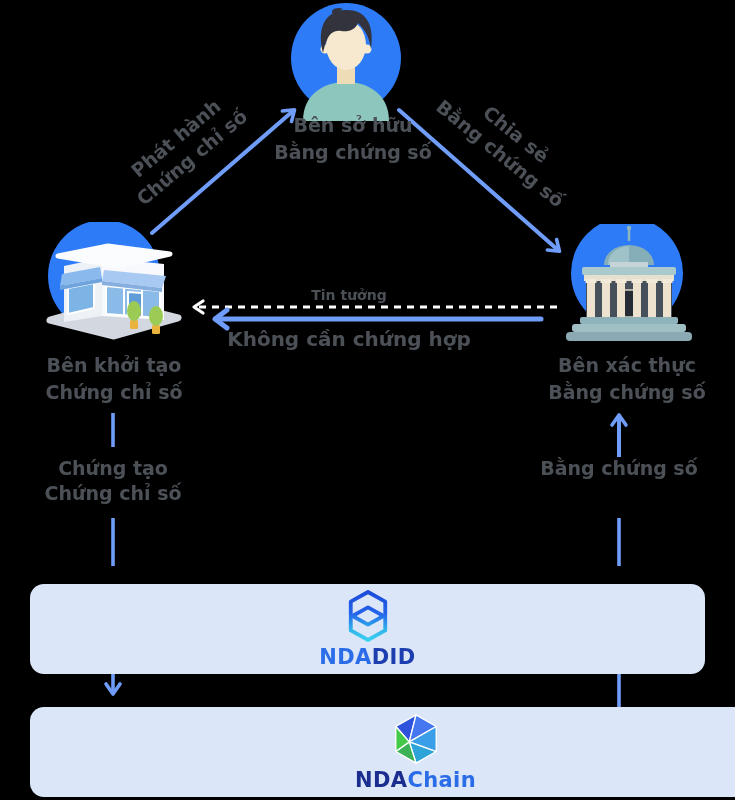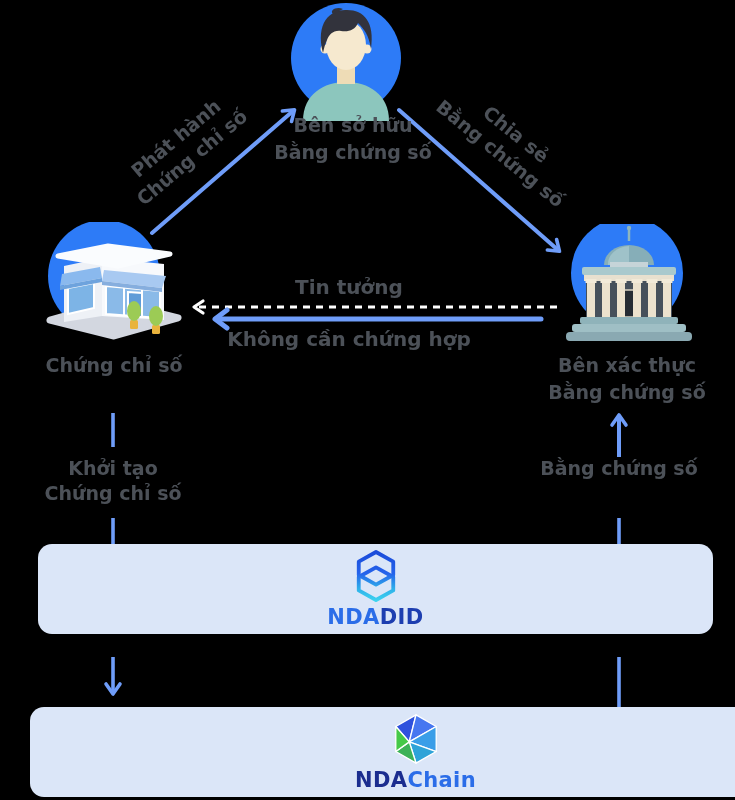--- a/index.html
+++ b/index.html
@@ -102,20 +102,21 @@
       <polygon points="16,64 58,56 58,60 16,68" fill="#6ea3dd"></polygon>
       <polygon points="60,48 122,54 118,66 58,59" fill="#a8c9f1"></polygon>
       <polygon points="58,59 118,66 118,70 58,63" fill="#86aede"></polygon>
       <rect x="86" y="98" width="8" height="9" rx="1.5" fill="#e9b33c"></rect>
       <ellipse cx="90" cy="89" rx="7" ry="10" fill="#9ccb55"></ellipse>
       <rect x="108" y="103" width="8" height="9" rx="1.5" fill="#e9b33c"></rect>
       <ellipse cx="112" cy="94" rx="7" ry="10" fill="#9ccb55"></ellipse>
     </svg>
   </div>
   <div class="node-label" style="left:114px;top:352px;">
+    <div>Bên khởi tạo</div>
     <div>Chứng chỉ số</div>
   </div>
 
   <div class="node-icon" style="left:556px;top:224px;">
     <svg width="146" height="126" viewBox="0 0 146 126">
       <circle cx="71" cy="49" r="56" style="fill:var(--node-circle,#2d7bf7)"></circle>
       <line x1="73" y1="4" x2="73" y2="17" stroke="#8fb6bd" stroke-width="2.5"></line>
       <circle cx="73" cy="4" r="2.2" fill="#8fb6bd"></circle>
       <path d="M48,41 A25,20 0 0 1 98,41 Z" fill="#86aeb8"></path>
       <path d="M52,41 A22,18 0 0 1 73,22 L73,41 Z" fill="#9fc2c9"></path>
@@ -152,32 +153,32 @@
 
   <div class="edge-label rot-left" style="left:184px;top:148px;">
     <div>Phát hành</div>
     <div>Chứng chỉ số</div>
   </div>
   <div class="edge-label rot-right" style="left:508px;top:144px;">
     <div>Chia sẻ</div>
     <div>Bằng chứng số</div>
   </div>
 
-  <div class="edge-label center" style="left:349px;top:275px;font-size:20px;">Tin tưởng</div>
+  <div class="edge-label center" style="left:349px;top:283px;font-size:14px;">Tin tưởng</div>
   <div class="edge-label center" style="left:349px;top:327px;font-size:20px;">Không cần chứng hợp</div>
 
   <div class="edge-label center" style="left:113px;top:456px;">
-    <div>Khởi tạo</div>
+    <div>Chứng tạo</div>
     <div>Chứng chỉ số</div>
   </div>
   <div class="edge-label center" style="left:619px;top:456px;">
     <div>Bằng chứng số</div>
   </div>
 
-  <div class="bar bar-ndadid" style="top:544px;margin-left:8px;">
+  <div class="bar bar-ndadid" style="top:584px;">
     <svg width="46" height="52" viewBox="0 0 48 54">
       <defs>
         <linearGradient id="didGrad" gradientUnits="userSpaceOnUse" x1="24" y1="0" x2="24" y2="54">
           <stop offset="0" stop-color="#1a49d8"></stop>
             <stop offset="0.45" stop-color="#2563eb"></stop>
           <stop offset="0.75" stop-color="#2fb1ea"></stop>
             <stop offset="1" stop-color="#3fd6f0"></stop>
         </linearGradient>
       </defs>
       <polygon points="24,2 42,12 42,26 24,36 6,26 6,12" fill="none" stroke="url(#didGrad)" stroke-width="4" stroke-linejoin="round"></polygon>

